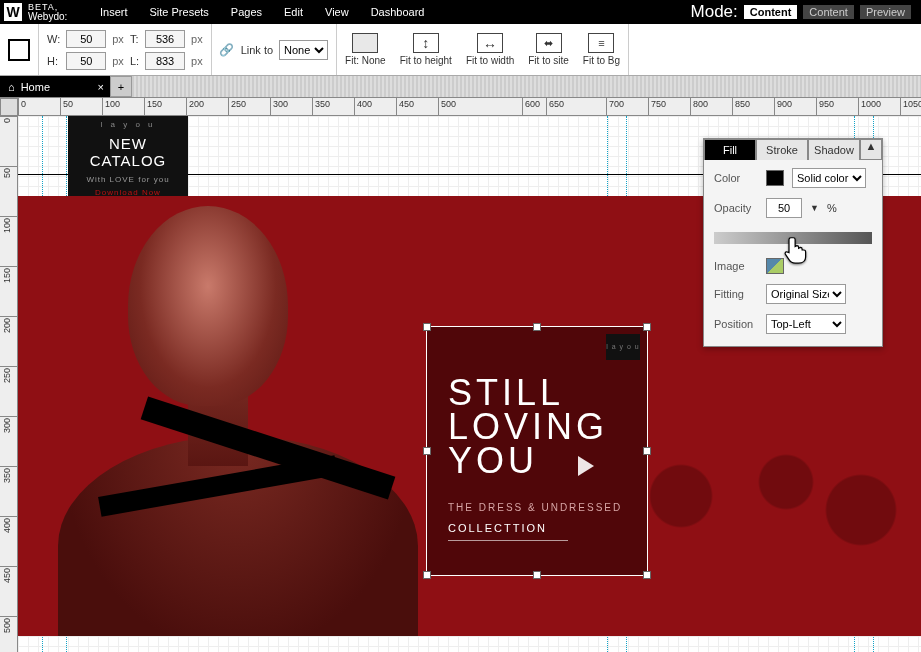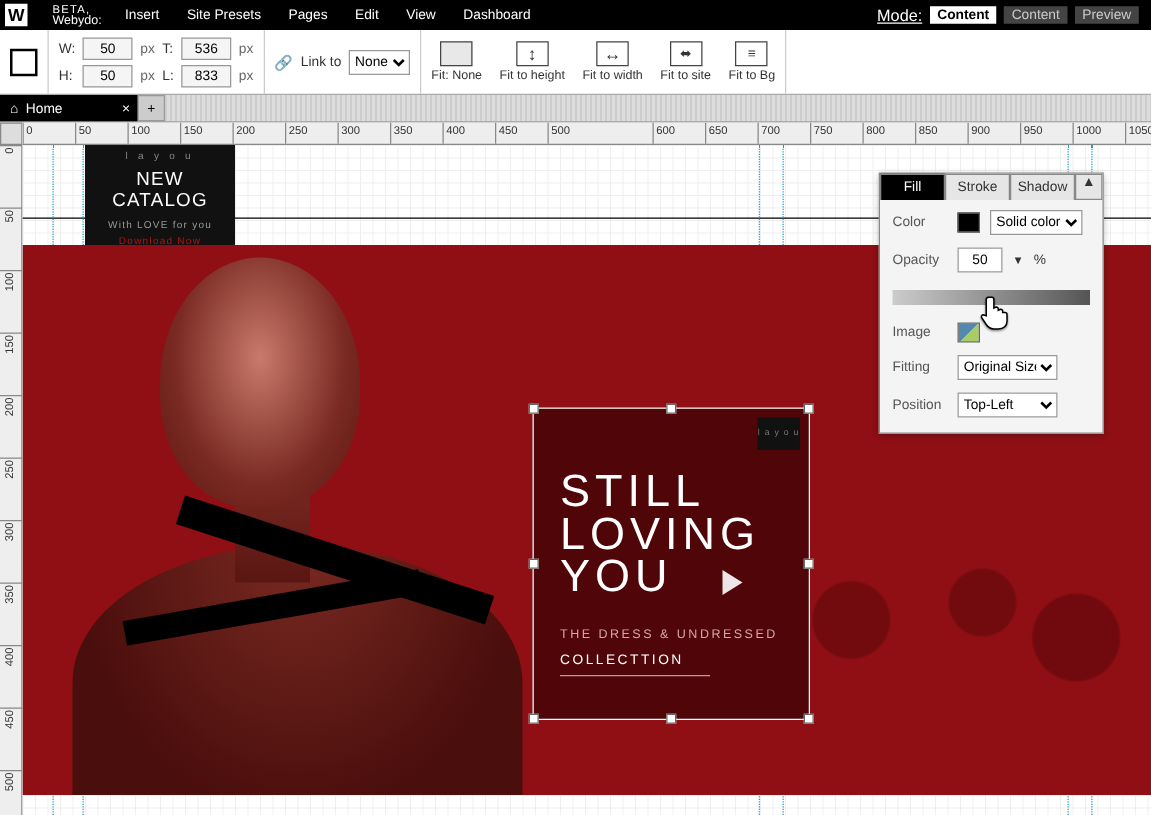--- a/index.html
+++ b/index.html
@@ -1,26 +1,26 @@
 <!DOCTYPE html>
 <html><head>
 <meta charset="utf-8">
 <style>
   * { box-sizing: border-box; margin: 0; padding: 0; font-family: Arial, Helvetica, sans-serif; }
   body { width: 921px; height: 652px; overflow: hidden; background: #fff; position: relative; }
 
   
   .topbar { background: #000; color: #fff; height: 24px; display: flex; align-items: center; font-size: 11px; }
-  .topbar .brand { width: 70px; padding-left: 20px; line-height: 10px; }
+  .topbar .brand { width: 70px; padding-left: 6px; line-height: 10px; }
   .topbar .brand .beta { font-size: 9px; letter-spacing: 1px; }
   .topbar .brand .wb { font-size: 10px; }
   .topbar .menus { display: flex; gap: 22px; margin-left: 8px; }
   .topbar .menus span { cursor: pointer; }
   .topbar .modes { margin-left: auto; display: flex; align-items: center; gap: 6px; padding-right: 10px; }
-  .topbar .modes .lbl { font-size: 13px; text-decoration: underline; }
+  .topbar .modes .lbl { font-size: 17px; }
   .topbar .modes .pill { font-size: 11px; padding: 1px 6px; background: #444; color: #ccc; cursor: pointer; }
   .topbar .modes .pill.active { background: #fff; color: #000; font-weight: bold; }
   .w-square { position:absolute; left:4px; top:3px; width:18px; height:18px; background:#fff; color:#000; font-weight:bold; font-size:14px; text-align:center; line-height:18px;}
   .w-square::after{content:"W";}
 
   
   .toolbar { height: 52px; border-bottom: 1px solid #aaa; display: flex; align-items: center; font-size: 11px; color: #333; background:#fff; }
   .toolbar .seg { border-right: 1px solid #ccc; height: 100%; display: flex; align-items: center; padding: 0 8px; gap: 6px; }
   .toolbar .rect-icon { width: 22px; height: 22px; border: 2px solid #000; }
   .toolbar .dim-grid { display: grid; grid-template-columns: auto auto auto auto auto auto; gap: 4px 6px; align-items: center; }
@@ -249,21 +249,21 @@
       </div>
       <div class="tick" style="left: 420px;">
         <span>500</span>
       </div>
       <div class="tick" style="left: 462px; margin-top: 28px;">
         <span>550</span>
       </div>
       <div class="tick" style="left: 504px;">
         <span>600</span>
       </div>
-      <div class="tick" style="left: 546px; text-align: center;">
+      <div class="tick" style="left: 528px; text-align: center;">
         <span>650</span>
       </div>
       <div class="tick" style="left: 588px;">
         <span>700</span>
       </div>
       <div class="tick" style="left: 630px;">
         <span>750</span>
       </div>
       <div class="tick" style="left: 672px;">
         <span>800</span>

